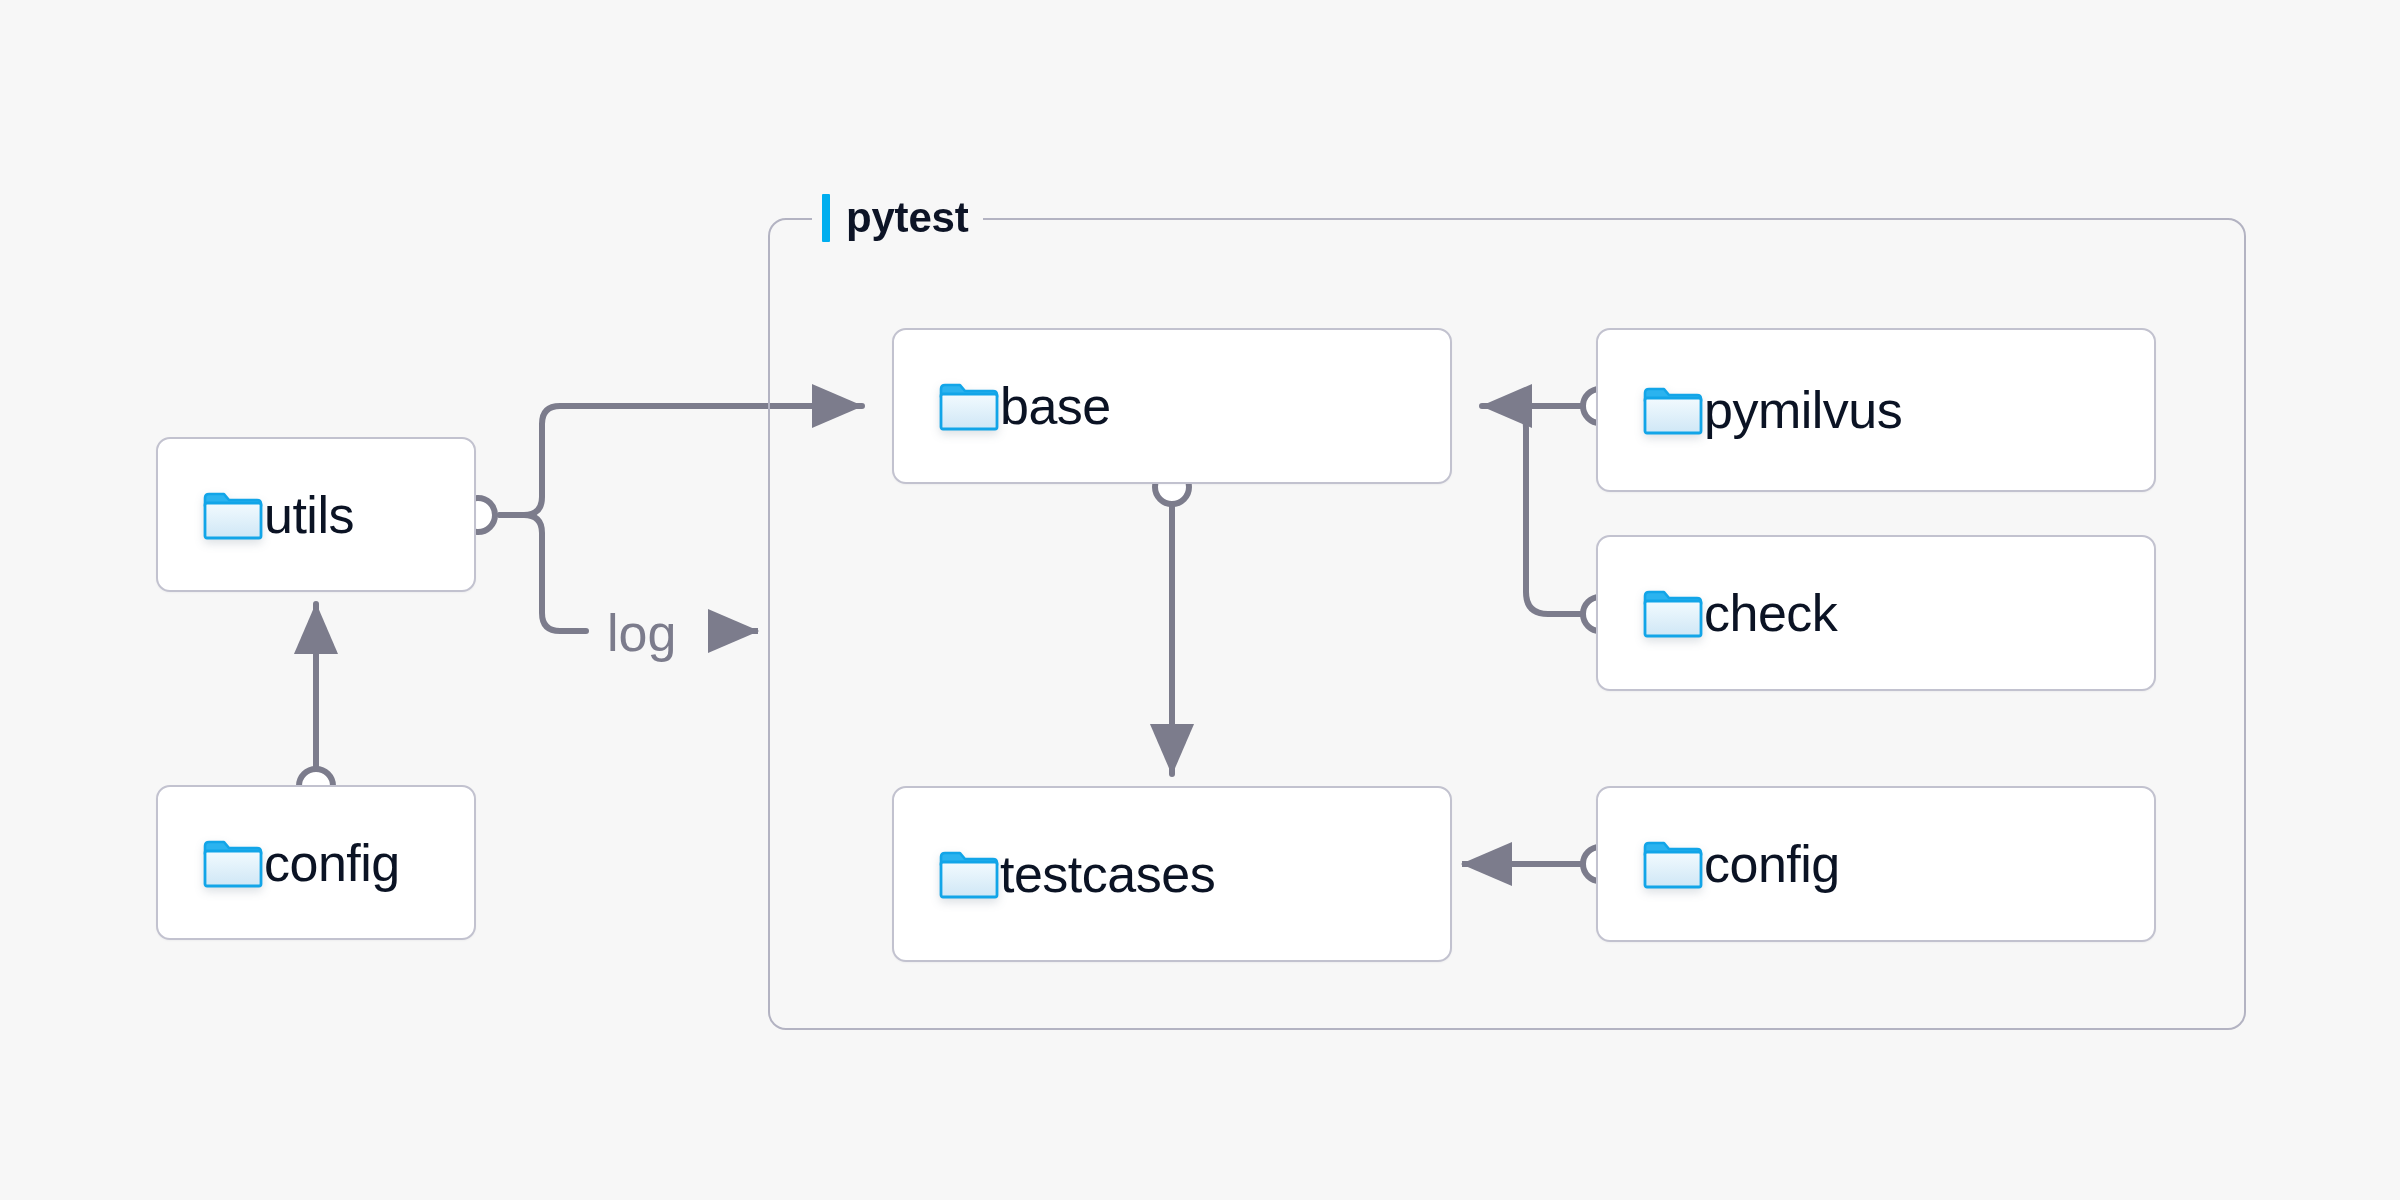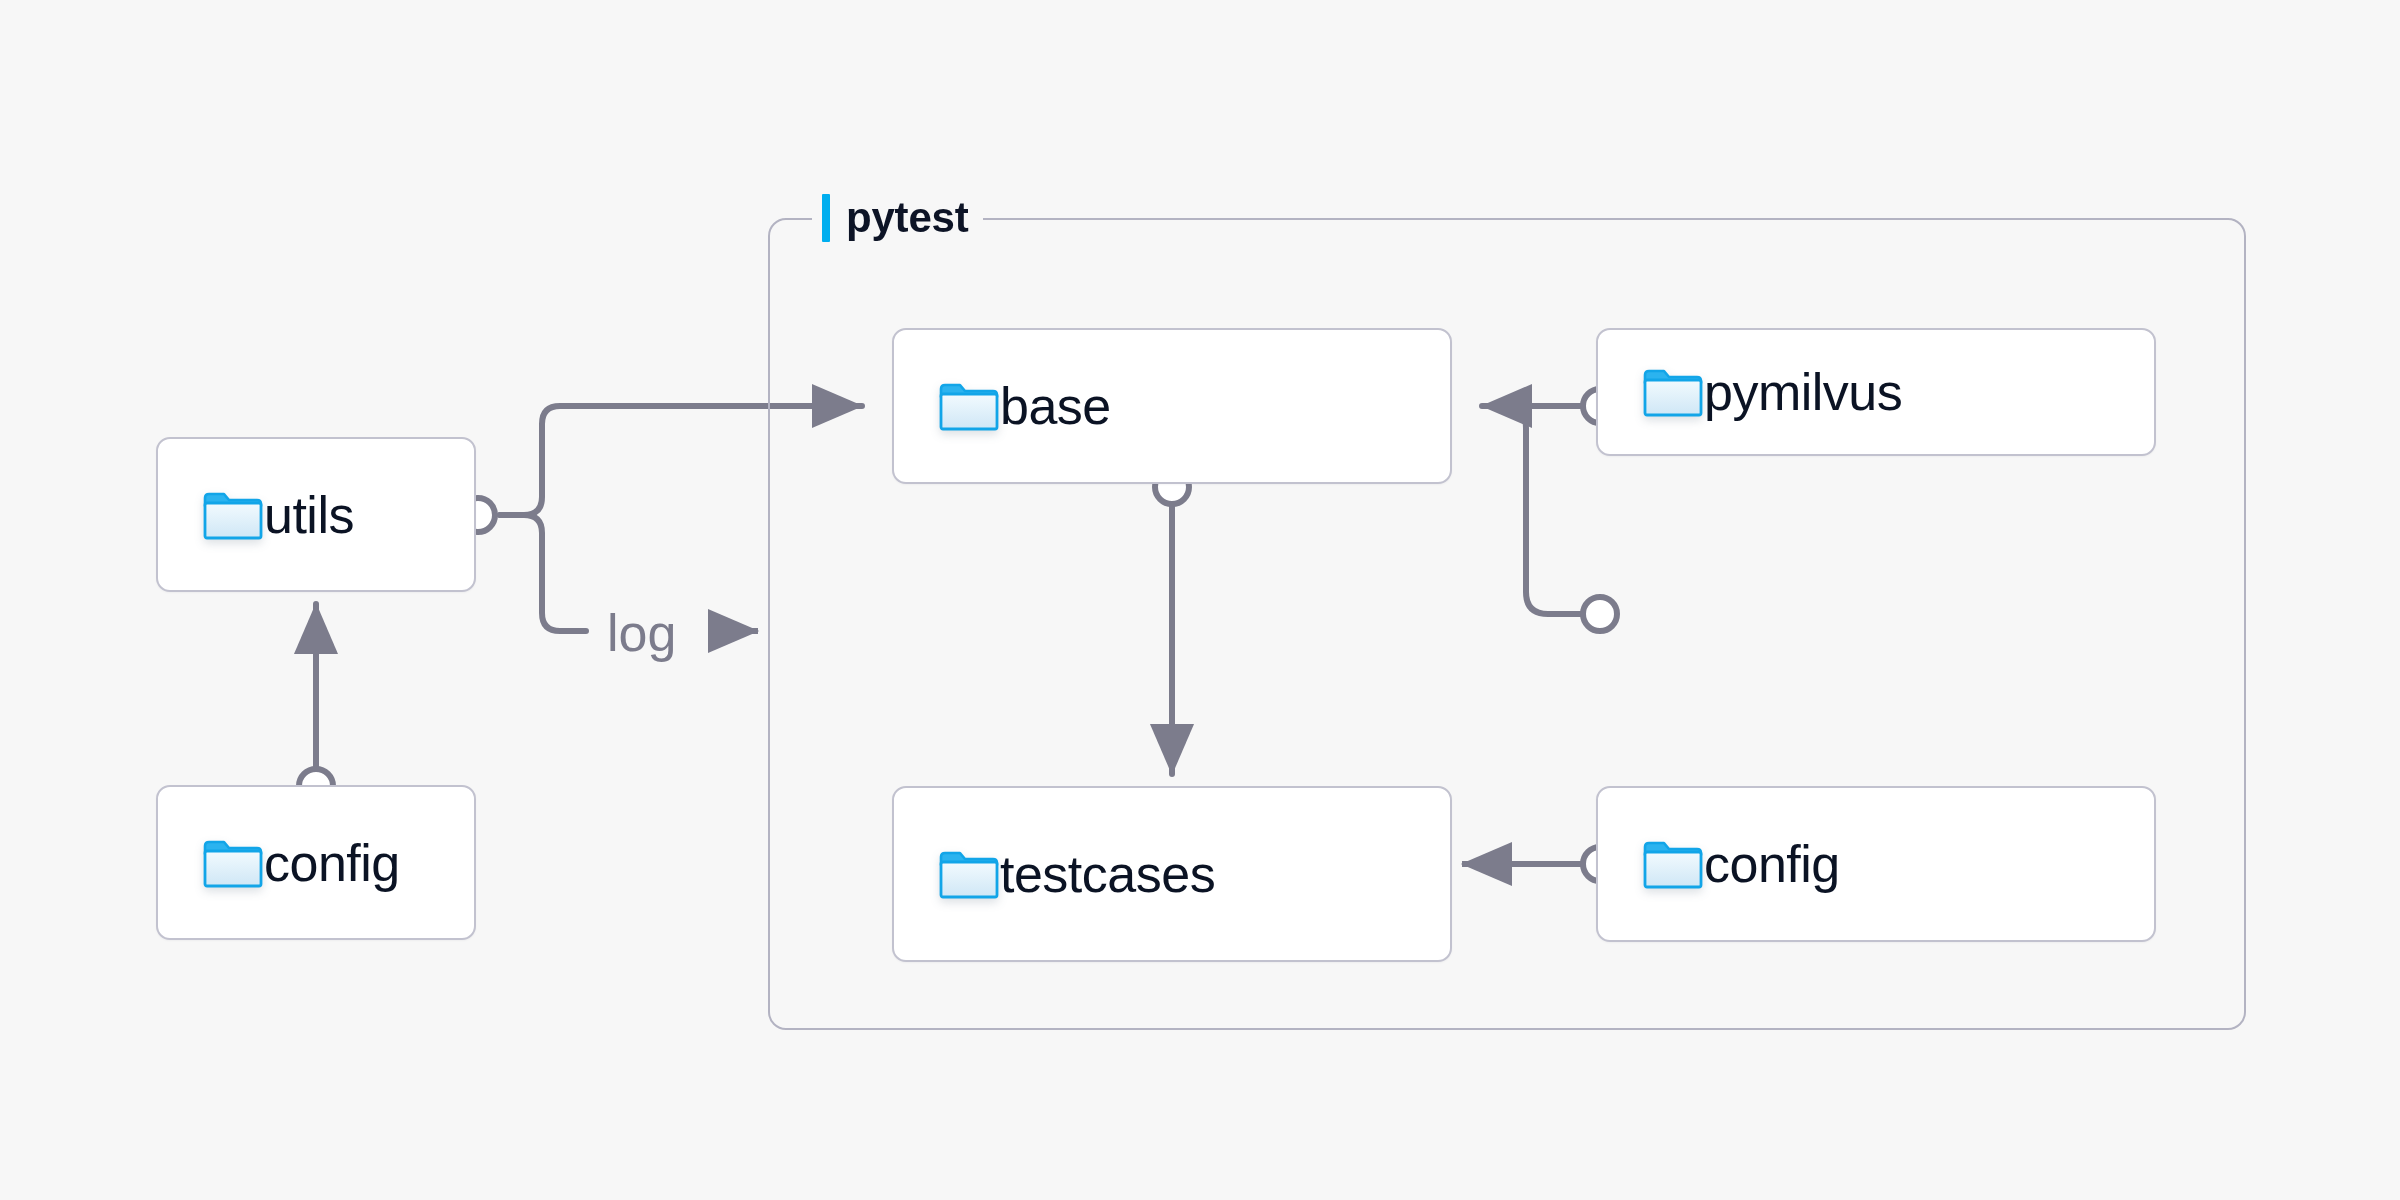--- a/index.html
+++ b/index.html
@@ -201,36 +201,51 @@
             <stop offset="100%" stop-color="#cfe7f6"></stop>
           </linearGradient>
         </defs>
         <path d="M3 9 Q3 5 7 5 L22 5 L27 11 L55 11 Q59 11 59 15 L59 17 L3 17 Z" fill="#2bb3ef" stroke="#12a5e8" stroke-width="2.6" stroke-linejoin="round"></path>
         <rect x="3" y="14" width="56" height="35" rx="2" fill="url(#fg4)" stroke="#12a5e8" stroke-width="2.8"></rect>
       </svg>
     </span>
     <span class="node-label">testcases</span>
   </div>
 
-  <div class="node" style="left:1596px; top:328px; width:560px; height:128px;">
+  <div class="node" style="left:1596px; top:328px; width:560px; height:164px;">
     <span class="folder-icon">
       <svg viewBox="0 0 62 52" width="62" height="52" aria-hidden="true">
         <defs>
           <linearGradient id="fg5" x1="0" y1="0" x2="0" y2="1">
             <stop offset="0%" stop-color="#f2fafe"></stop>
             <stop offset="100%" stop-color="#cfe7f6"></stop>
           </linearGradient>
         </defs>
         <path d="M3 9 Q3 5 7 5 L22 5 L27 11 L55 11 Q59 11 59 15 L59 17 L3 17 Z" fill="#2bb3ef" stroke="#12a5e8" stroke-width="2.6" stroke-linejoin="round"></path>
         <rect x="3" y="14" width="56" height="35" rx="2" fill="url(#fg5)" stroke="#12a5e8" stroke-width="2.8"></rect>
       </svg>
     </span>
     <span class="node-label">pymilvus</span>
   </div>
 
+  <div class="node" style="left:1596px; top:535px; width:560px; height:156px;">
+    <span class="folder-icon">
+      <svg viewBox="0 0 62 52" width="62" height="52" aria-hidden="true">
+        <defs>
+          <linearGradient id="fg6" x1="0" y1="0" x2="0" y2="1">
+            <stop offset="0%" stop-color="#f2fafe"></stop>
+            <stop offset="100%" stop-color="#cfe7f6"></stop>
+          </linearGradient>
+        </defs>
+        <path d="M3 9 Q3 5 7 5 L22 5 L27 11 L55 11 Q59 11 59 15 L59 17 L3 17 Z" fill="#2bb3ef" stroke="#12a5e8" stroke-width="2.6" stroke-linejoin="round"></path>
+        <rect x="3" y="14" width="56" height="35" rx="2" fill="url(#fg6)" stroke="#12a5e8" stroke-width="2.8"></rect>
+      </svg>
+    </span>
+    <span class="node-label">check</span>
+  </div>
 
   <div class="node" style="left:1596px; top:786px; width:560px; height:156px;">
     <span class="folder-icon">
       <svg viewBox="0 0 62 52" width="62" height="52" aria-hidden="true">
         <defs>
           <linearGradient id="fg7" x1="0" y1="0" x2="0" y2="1">
             <stop offset="0%" stop-color="#f2fafe"></stop>
             <stop offset="100%" stop-color="#cfe7f6"></stop>
           </linearGradient>
         </defs>

